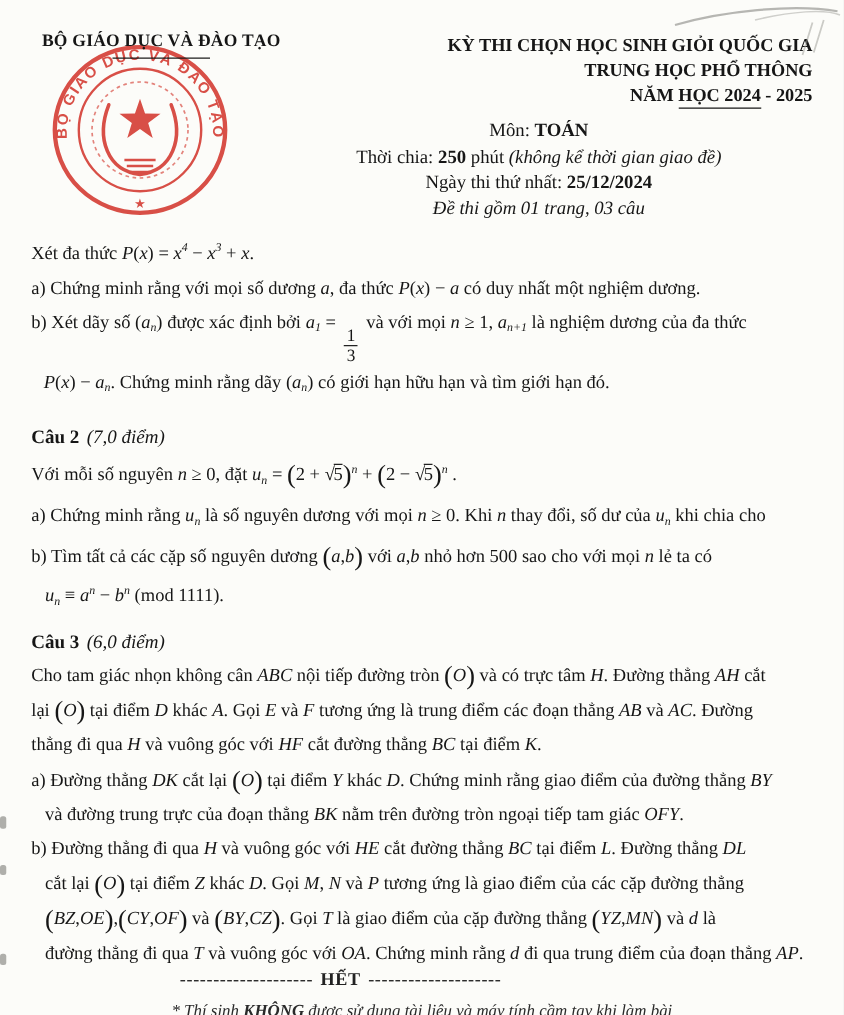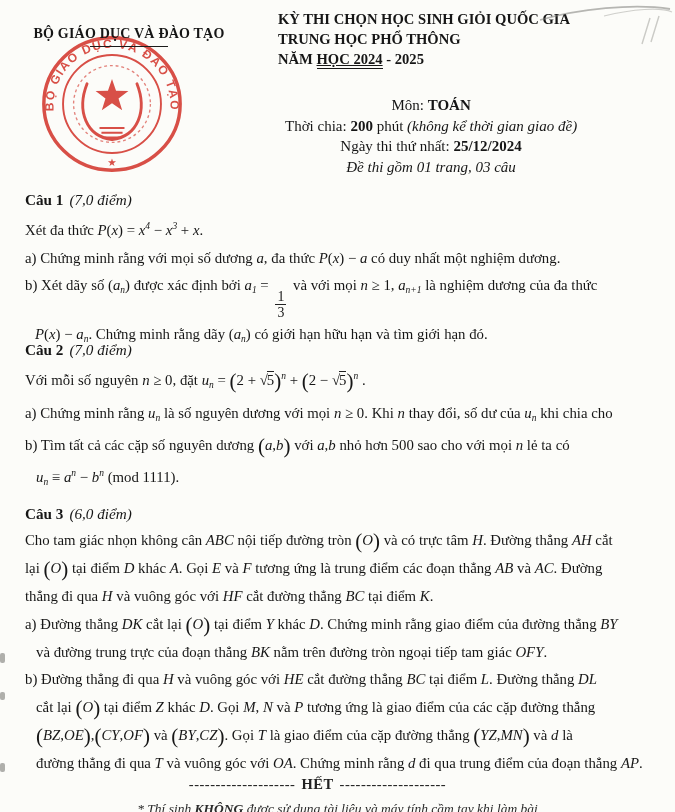--- a/index.html
+++ b/index.html
@@ -7,23 +7,23 @@
   .page{position:relative;width:675px;height:812px;background:#fcfcf9;overflow:hidden;color:#161616;margin:0 auto;}
 
   
   .hdr-left{position:absolute;left:24px;top:26px;width:210px;text-align:center;z-index:3;}
   .ministry{font-size:14px;font-weight:bold;letter-spacing:.2px;}
   .ministry-rule{width:78px;border-top:1.6px solid #1b1b1b;margin:4px auto 0;}
   .exam-label{position:absolute;left:30px;top:93px;width:210px;text-align:center;
     font-size:15px;font-weight:bold;letter-spacing:.4px;z-index:3;}
   .stamp{position:absolute;left:36px;top:32px;width:152px;height:144px;z-index:2;
     mix-blend-mode:multiply;opacity:.88;}
-  .hdr-right{position:absolute;left:278px;top:9px;width:372px;text-align:left;z-index:1;}
+  .hdr-right{position:absolute;left:278px;top:27px;width:372px;text-align:right;z-index:1;}
   .hr-line{font-size:14.6px;font-weight:bold;line-height:20px;}
-  .u-part{border-bottom:1.6px solid #161616;padding-bottom:1px;text-decoration:underline;}
+  .u-part{border-bottom:1.6px solid #161616;padding-bottom:1px;}
   .info{position:absolute;left:285px;top:95px;font-size:15px;line-height:20.6px;text-align:center;}
   .b{font-weight:bold;} .i{font-style:italic;}
 
   
   .pencil{position:absolute;left:538px;top:0;z-index:4;}
   .smudge{position:absolute;left:0;width:5px;background:#6f6f6c;opacity:.55;border-radius:2px;}
 
   
   .problem{position:absolute;left:0;width:675px;padding:0 14px 0 25px;box-sizing:border-box;}
   .p1{top:186px;} .p2{top:336px;} .p3{top:500px;}
@@ -38,21 +38,21 @@
   .fr{display:inline-flex;flex-direction:column;align-items:center;vertical-align:-11px;
       line-height:1.12;font-size:13.8px;margin:0 3px;}
   .fr .den{border-top:1.1px solid #222;padding:0 2px;}
   .fr .num{padding:0 2px;}
   .bp{font-size:21px;vertical-align:-2.5px;font-weight:400;}
   .sq{white-space:nowrap;}
   .sq .rad{letter-spacing:-1px;}
   .sq .bar{border-top:1.2px solid #222;}
 
   
-  .het{position:absolute;left:0;top:776px;width:545px;text-align:center;font-size:14.5px;color:#222;padding-left:45px;}
+  .het{position:absolute;left:0;top:776px;width:545px;text-align:center;font-size:14.5px;color:#222;}
   .het .hd{letter-spacing:.5px;}
   .het .hw{font-weight:bold;margin:0 6px;letter-spacing:.5px;}
   .footnote{position:absolute;left:0;top:801px;width:675px;text-align:center;
     font-size:13.5px;font-style:italic;color:#2a2a2a;}
   .footnote .kb{font-weight:bold;}
 </style>
 </head>
 <body>
 
 <div class="page">
@@ -82,36 +82,35 @@
   </div>
 
   <div class="hdr-right">
     <div class="hr-line">KỲ THI CHỌN HỌC SINH GIỎI QUỐC GIA</div>
     <div class="hr-line">TRUNG HỌC PHỔ THÔNG</div>
     <div class="hr-line"><span>NĂM </span><span class="u-part">HỌC 2024</span><span> - 2025</span></div>
   </div>
 
   <div class="info">
     <div><span>Môn: </span><span class="b">TOÁN</span></div>
-    <div><span>Thời chia: </span><span class="b">200</span><span> phút </span><span class="i">(không kể thời gian giao đề)</span></div>
+    <div><span>Thời chia: </span><span class="b">250</span><span> phút </span><span class="i">(không kể thời gian giao đề)</span></div>
     <div><span>Ngày thi thứ nhất: </span><span class="b">25/12/2024</span></div>
     <div class="i">Đề thi gồm 01 trang, 03 câu</div>
   </div>
 
   <svg class="pencil" width="137" height="48" viewBox="0 0 137 48">
     <path d="M2,20 C40,9 96,3 132,9" stroke="#7c7c78" stroke-width="1.8" fill="none" opacity=".55"></path>
     <path d="M66,16 C95,9 122,7 134,12" stroke="#8b8b86" stroke-width="1.2" fill="none" opacity=".4"></path>
     <path d="M112,18 L104,44 M121,16 L113,42" stroke="#9a9a94" stroke-width="1.4" fill="none" opacity=".5"></path>
   </svg>
   <div class="smudge" style="top:653px;height:10px;"></div>
   <div class="smudge" style="top:692px;height:8px;"></div>
   <div class="smudge" style="top:763px;height:9px;"></div>
 
   <div class="problem p1">
-    <div class="phead"><span class="pt">Câu 1</span><span class="pp">(7,0 điểm)</span></div>
     <div class="plines">
         <div class="line"><span class="rm">Xét đa thức </span><span class="it">P</span><span class="rm">(</span><span class="it">x</span><span class="rm">) = </span><span class="it">x</span><span class="sp">4</span><span class="rm"> − </span><span class="it">x</span><span class="sp">3</span><span class="rm"> + </span><span class="it">x</span><span class="rm">.</span></div>
         <div class="line"><span class="rm">a) Chứng minh rằng với mọi số dương </span><span class="it">a</span><span class="rm">,  đa thức </span><span class="it">P</span><span class="rm">(</span><span class="it">x</span><span class="rm">) − </span><span class="it">a</span><span class="rm"> có duy nhất một nghiệm dương.</span></div>
         <div class="line"><span class="rm">b) Xét dãy số (</span><span class="it">a</span><span class="sb">n</span><span class="rm">) được xác định bởi </span><span class="it">a</span><span class="sb">1</span><span class="rm"> = </span><span class="fr">
             <span class="num">1</span>
             <span class="den">3</span>
           </span><span class="rm"> và với mọi </span><span class="it">n</span><span class="rm"> ≥ 1, </span><span class="it">a</span><span class="sb">n+1</span><span class="rm"> là nghiệm dương của đa thức</span></div>
         <div class="line ind2"><span class="it">P</span><span class="rm">(</span><span class="it">x</span><span class="rm">) − </span><span class="it">a</span><span class="sb">n</span><span class="rm">.  Chứng minh rằng dãy (</span><span class="it">a</span><span class="sb">n</span><span class="rm">) có giới hạn hữu hạn và tìm giới hạn đó.</span></div>
       </div>
   </div>

